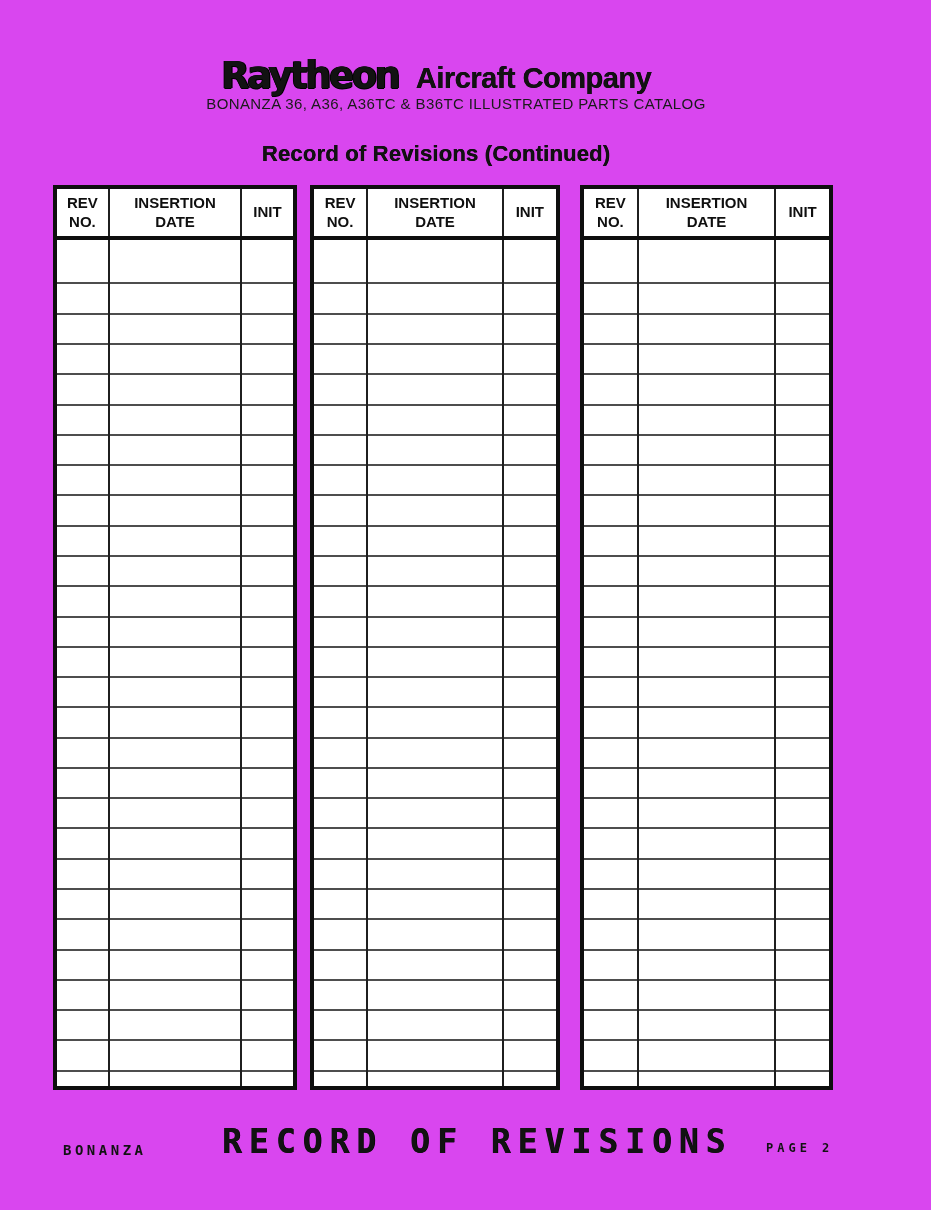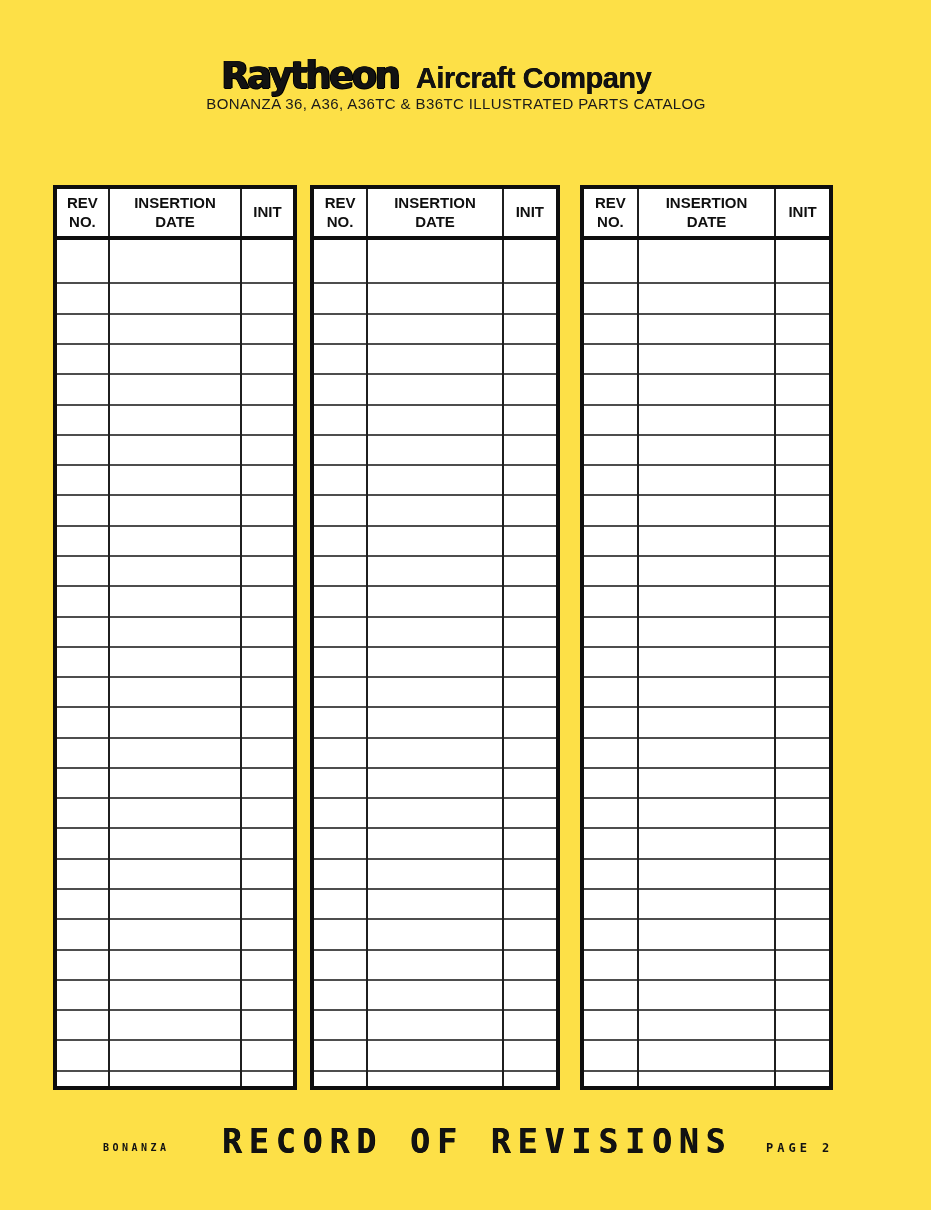--- a/index.html
+++ b/index.html
@@ -4,21 +4,21 @@
 <style>
   html, body { margin:0; padding:0; }
   body {
     width:931px; height:1210px;
     background:#ffffff;
     position:relative;
     font-family:"Liberation Sans", sans-serif;
     color:#121212;
     overflow:hidden;
   }
-  .page { position:absolute; inset:0; background:#fde047; }
+  .page { position:absolute; inset:0; background:#d946ef; }
 
   
   .brand-line {
     position:absolute; top:54px; left:0; width:872px;
     text-align:center; white-space:nowrap;
   }
   .brand-logo {
     display:inline-block;
     font-family:"DejaVu Sans", sans-serif;
     font-weight:bold;
@@ -89,24 +89,23 @@
   }
   .rev-table tbody tr + tr td {
     border-top:2px solid #4e4e4e;
   }
 
   
   .footer-left {
     position:absolute; left:63px; top:1142px;
     font-family:"DejaVu Sans Mono", monospace;
     font-weight:bold;
-    font-size:10px;
+    font-size:14px;
     letter-spacing:3.5px;
     white-space:nowrap;
-    margin-left:40px;
   }
   .footer-title {
     position:absolute; left:222px; top:1122px;
     font-family:"DejaVu Sans Mono", monospace;
     font-weight:bold;
     font-size:33px;
     letter-spacing:7px;
     white-space:nowrap;
     text-shadow:0.5px 0 0 #000;
     text-align:right;
@@ -125,20 +124,21 @@
 
 <div class="page">
 
   <div class="brand-line">
     <span class="brand-logo">Raytheon</span>
     <span class="brand-suffix">Aircraft Company</span>
   </div>
 
   <div class="subtitle">BONANZA 36, A36, A36TC &amp; B36TC ILLUSTRATED PARTS CATALOG</div>
 
+  <div class="section-title">Record of Revisions (Continued)</div>
 
   <div class="rev-table" id="rev-table-1">
       <table>
         <colgroup>
           <col style="width: 22%;">
           <col style="width: 56%;">
           <col style="width: 22%;">
         </colgroup>
         <thead>
           <tr>

